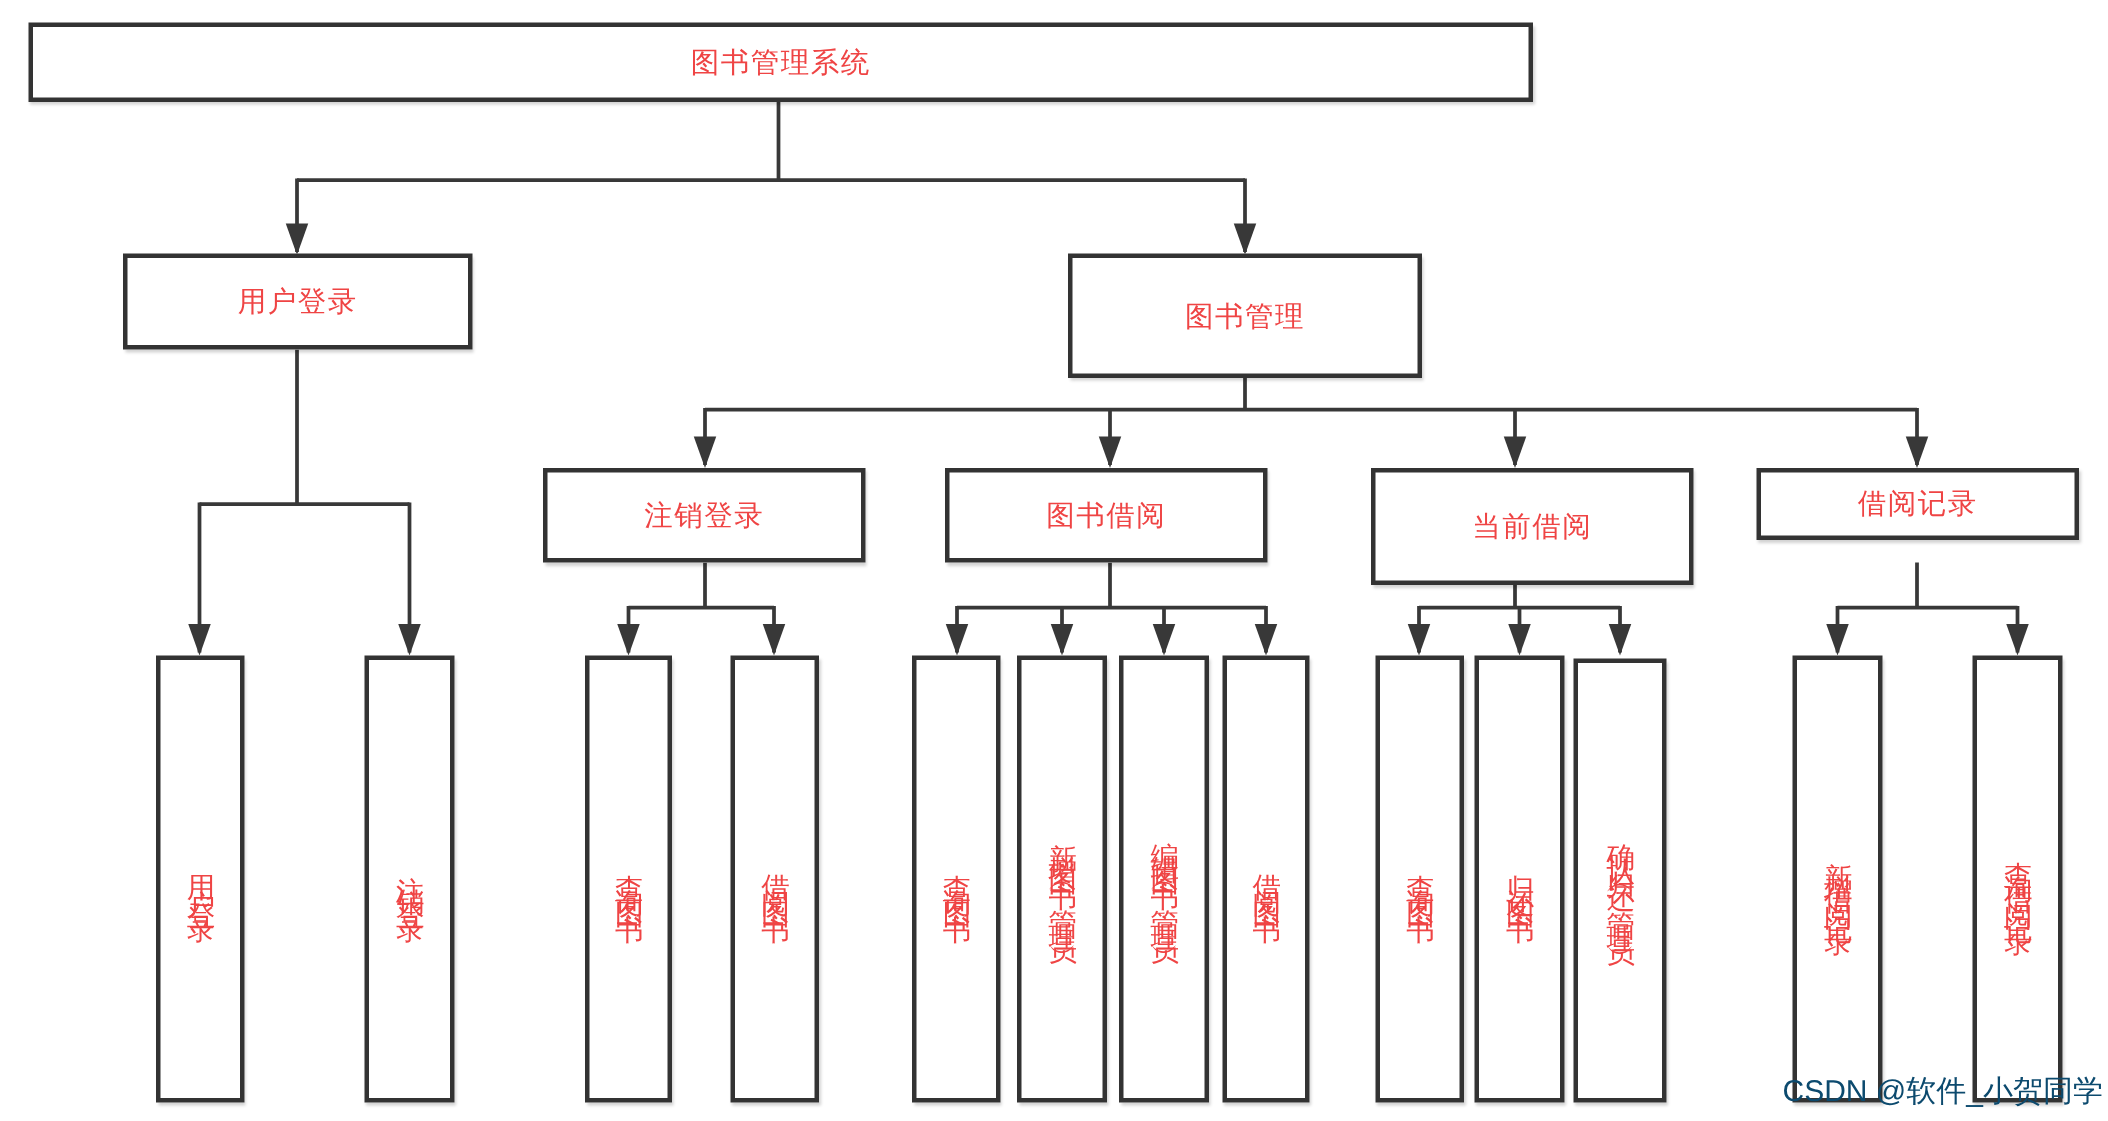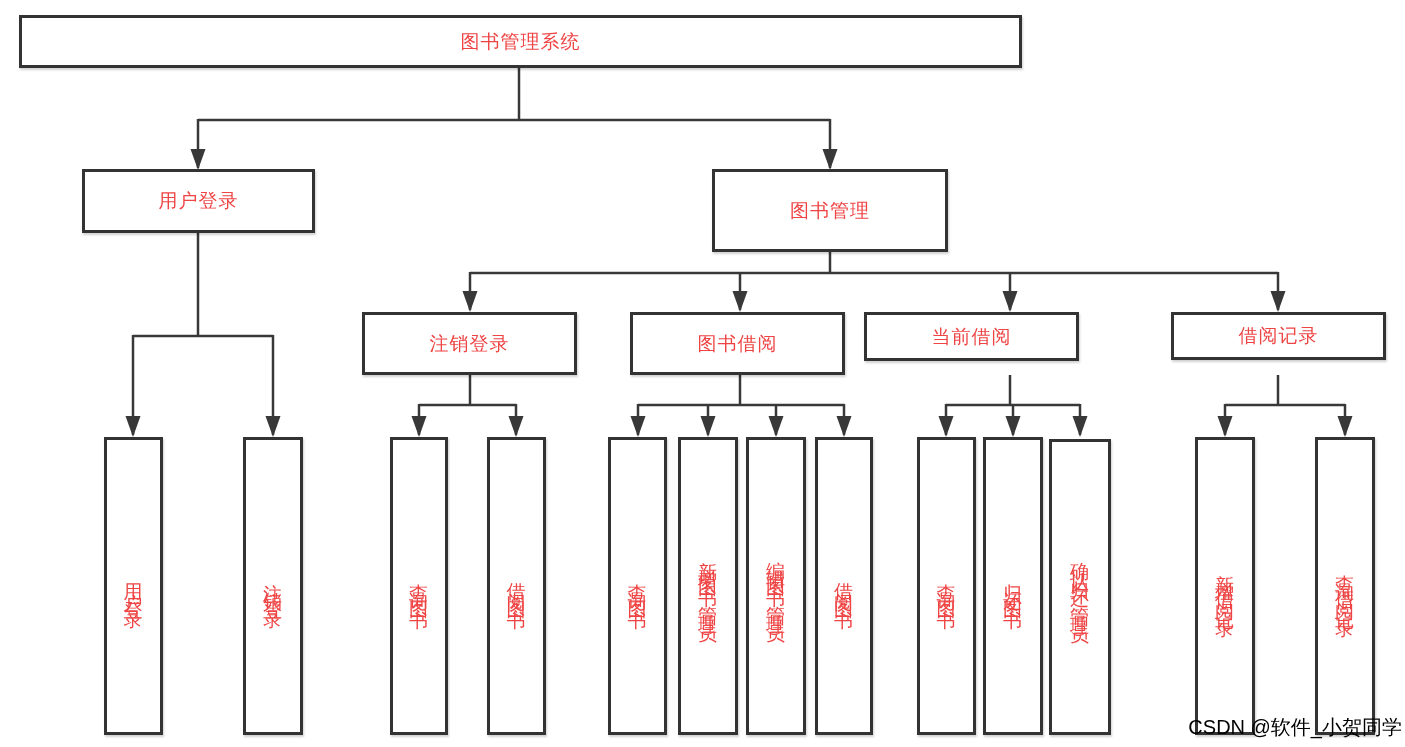--- a/index.html
+++ b/index.html
@@ -39,21 +39,21 @@
     text-orientation: mixed;
     font-size: 19px;
     line-height: 1;
     letter-spacing: 9px;
   }
   .watermark {
     position: absolute;
     top: 714px;
     right: 3px;
     font-size: 20px;
-    color: #000000;
+    color: #0c4a6e;
     z-index: 3;
     white-space: nowrap;
   }
 </style>
 </head>
 <body>
 
 <div class="stage">
 
   <svg class="connectors" width="1405" height="747" viewBox="0 0 1405 747" xmlns="http://www.w3.org/2000/svg">
@@ -132,21 +132,21 @@
   <div class="box h" style="left:712px; top:169px; width:236px; height:83px">
     <span>图书管理</span>
   </div>
 
   <div class="box h" style="left:362px; top:312px; width:215px; height:63px">
     <span>注销登录</span>
   </div>
   <div class="box h" style="left:630px; top:312px; width:215px; height:63px">
     <span>图书借阅</span>
   </div>
-  <div class="box h" style="left:864px; top:312px; width:215px; height:49px">
+  <div class="box h" style="left:914px; top:312px; width:215px; height:78px">
     <span>当前借阅</span>
   </div>
   <div class="box h" style="left:1171px; top:312px; width:215px; height:48px">
     <span>借阅记录</span>
   </div>
 
   <div class="box v" style="left:104px; top:437px; width:59px; height:298px">
     <span>用户登录</span>
   </div>
   <div class="box v" style="left:243px; top:437px; width:60px; height:298px">

